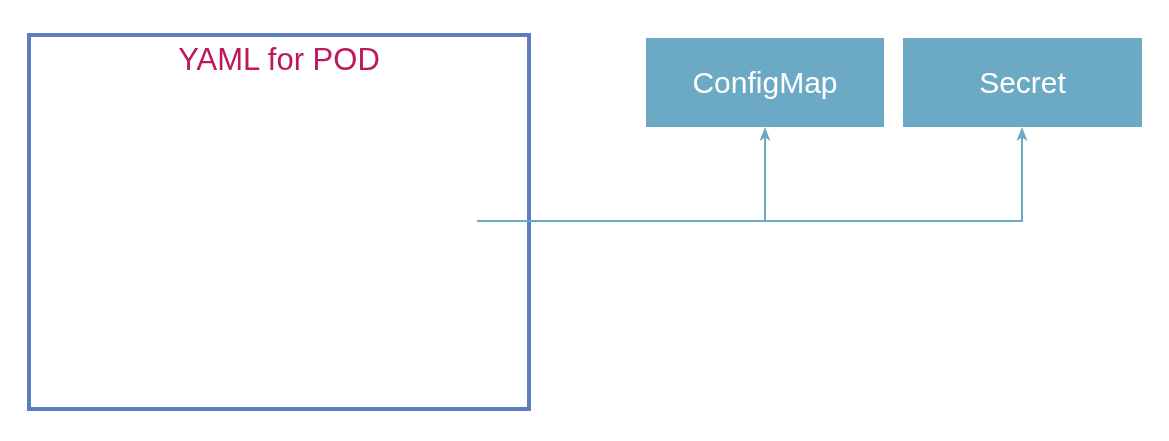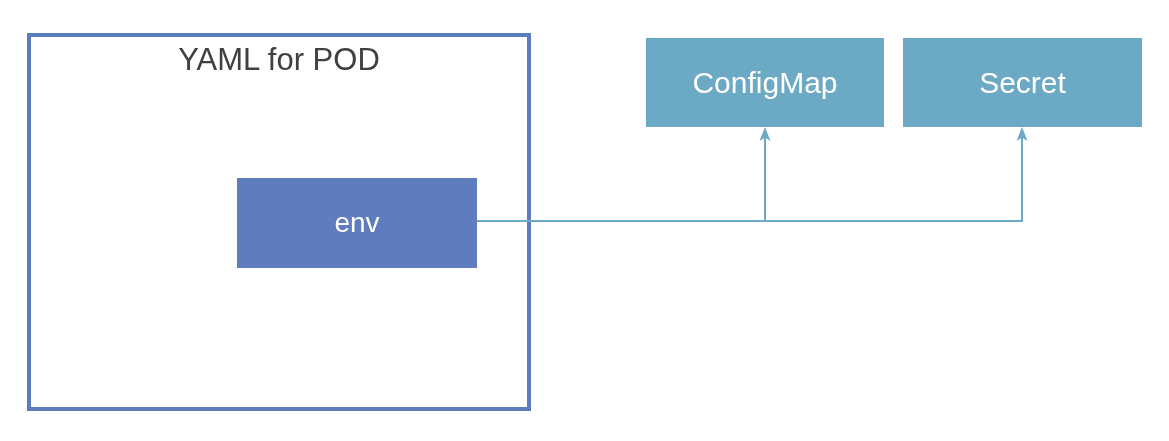--- a/index.html
+++ b/index.html
@@ -30,21 +30,21 @@
     background: #ffffff;
   }
   .pod-title {
     position: absolute;
     left: 27px;
     top: 40px;
     width: 504px;
     text-align: center;
     font-size: 31px;
     line-height: 40px;
-    color: #404040;
+    color: #be185d;
     font-family: "Liberation Sans", sans-serif;
     white-space: nowrap;
   }
 
   
   .node-env {
     position: absolute;
     left: 237px;
     top: 178px;
     width: 240px;
@@ -99,23 +99,20 @@
   }
 </style>
 </head>
 <body>
 
 <div id="canvas">
 
   <div class="pod-container"></div>
   <div class="pod-title">YAML for POD</div>
 
-  <div class="node-env">
-    <span class="node-label">env</span>
-  </div>
 
   <div class="node-resource node-secret">
     <span class="node-label">Secret</span>
   </div>
 
   <div class="node-resource node-configmap">
     <span class="node-label">ConfigMap</span>
   </div>
 
   <svg class="connectors" viewBox="0 0 1169 441" width="1169" height="441">

